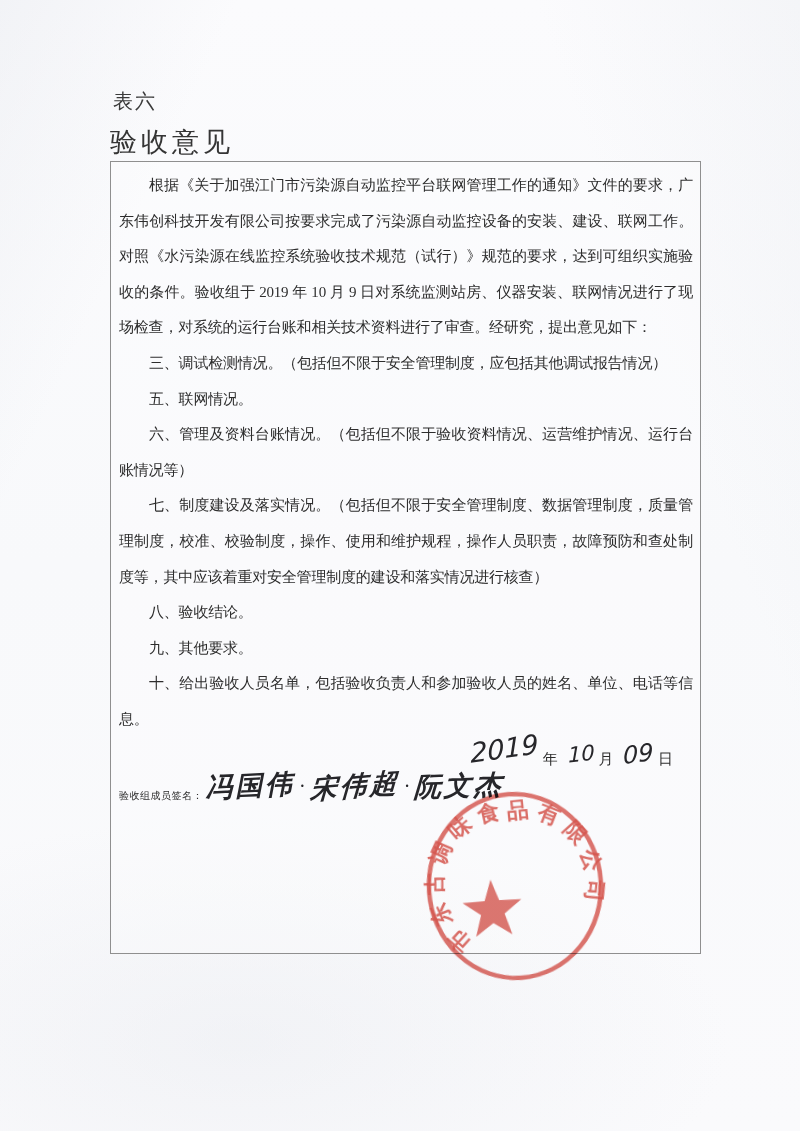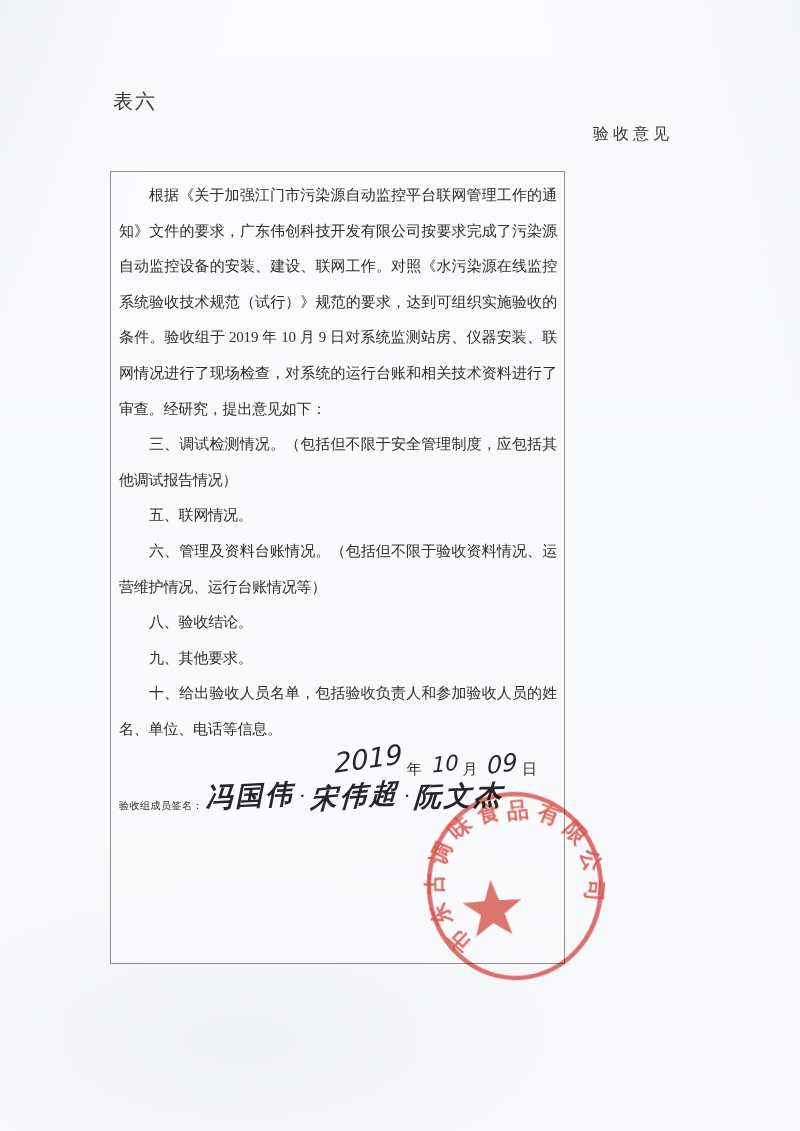--- a/index.html
+++ b/index.html
@@ -31,35 +31,34 @@
     top: 88px;
     font-size: 20px;
     letter-spacing: 2px;
     color: #3a3a3a;
   }
   .doc-title {
     position: absolute;
     left: 110px;
     top: 124px;
     width: 563px;
-    text-align: right;
-    font-size: 16px;
+    text-align: left;
+    font-size: 27px;
     letter-spacing: 4px;
     color: #353535;
   }
   .box {
     position: absolute;
     left: 110px;
     top: 161px;
-    width: 455px;
+    width: 591px;
     height: 793px;
     border: 1px solid #8f8f8f;
     box-sizing: border-box;
     background: rgba(255,255,255,0.25);
-    margin-top: 10px;
   }
   .content {
     padding: 6px 7px 0 8px;
   }
   .content p {
     margin: 0;
     font-size: 15px;
     line-height: 35.6px;
     text-indent: 2em;
     text-align: justify;
@@ -157,20 +156,21 @@
   <div class="table-label">表六</div>
 
   <div class="doc-title">验收意见</div>
 
   <div class="box">
     <div class="content">
       <p>根据《关于加强江门市污染源自动监控平台联网管理工作的通知》文件的要求，广东伟创科技开发有限公司按要求完成了污染源自动监控设备的安装、建设、联网工作。对照《水污染源在线监控系统验收技术规范（试行）》规范的要求，达到可组织实施验收的条件。验收组于 2019 年 10 月 9 日对系统监测站房、仪器安装、联网情况进行了现场检查，对系统的运行台账和相关技术资料进行了审查。经研究，提出意见如下：</p>
       <p>三、调试检测情况。（包括但不限于安全管理制度，应包括其他调试报告情况）</p>
       <p>五、联网情况。</p>
       <p>六、管理及资料台账情况。（包括但不限于验收资料情况、运营维护情况、运行台账情况等）</p>
+      <p>七、制度建设及落实情况。（包括但不限于安全管理制度、数据管理制度，质量管理制度，校准、校验制度，操作、使用和维护规程，操作人员职责，故障预防和查处制度等，其中应该着重对安全管理制度的建设和落实情况进行核查）</p>
       <p>八、验收结论。</p>
       <p>九、其他要求。</p>
       <p>十、给出验收人员名单，包括验收负责人和参加验收人员的姓名、单位、电话等信息。</p>
 
       <div class="date-row">
         <span class="hw hw-year">2019</span><span class="unit">年</span><span class="hw hw-month">10</span><span class="unit">月</span><span class="hw hw-day">09</span><span class="unit">日</span>
       </div>
 
       <div class="sig-row">
         <span class="sig-label">验收组成员签名：</span><span class="hw sig-name sig-1">冯国伟</span><span class="sig-sep">·</span><span class="hw sig-name sig-2">宋伟超</span><span class="sig-sep">·</span><span class="hw sig-name sig-3">阮文杰</span>

